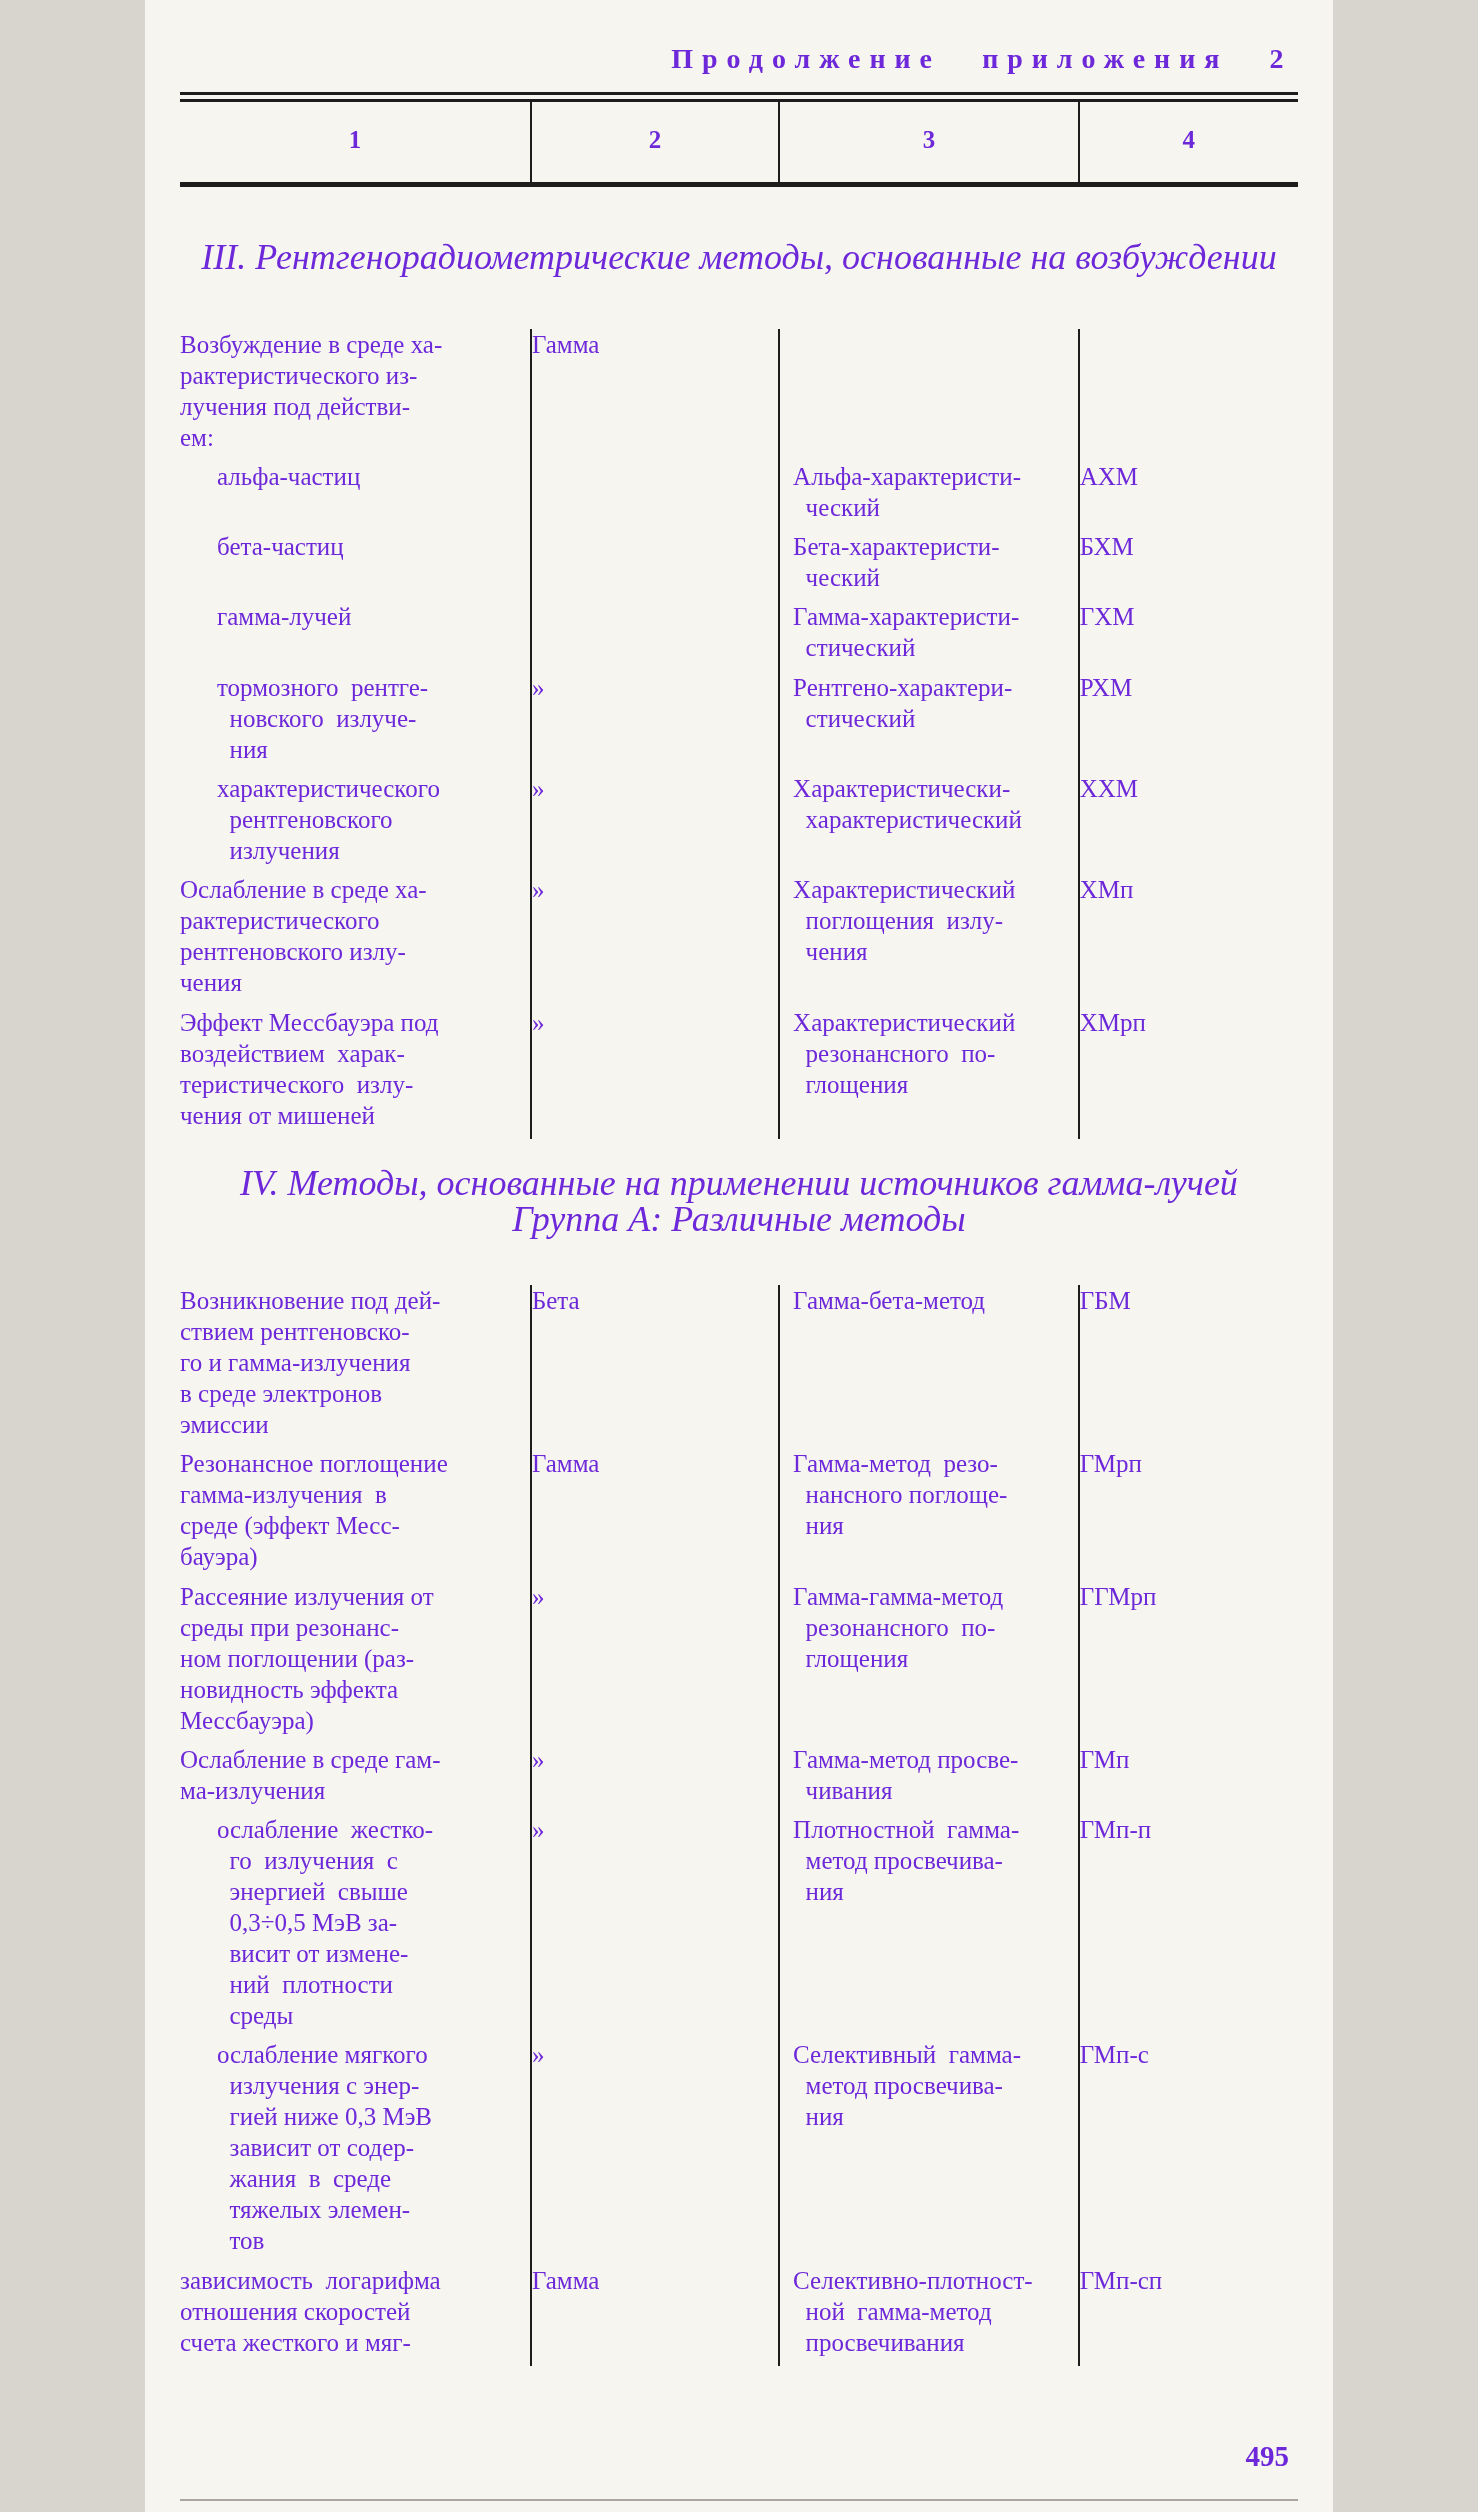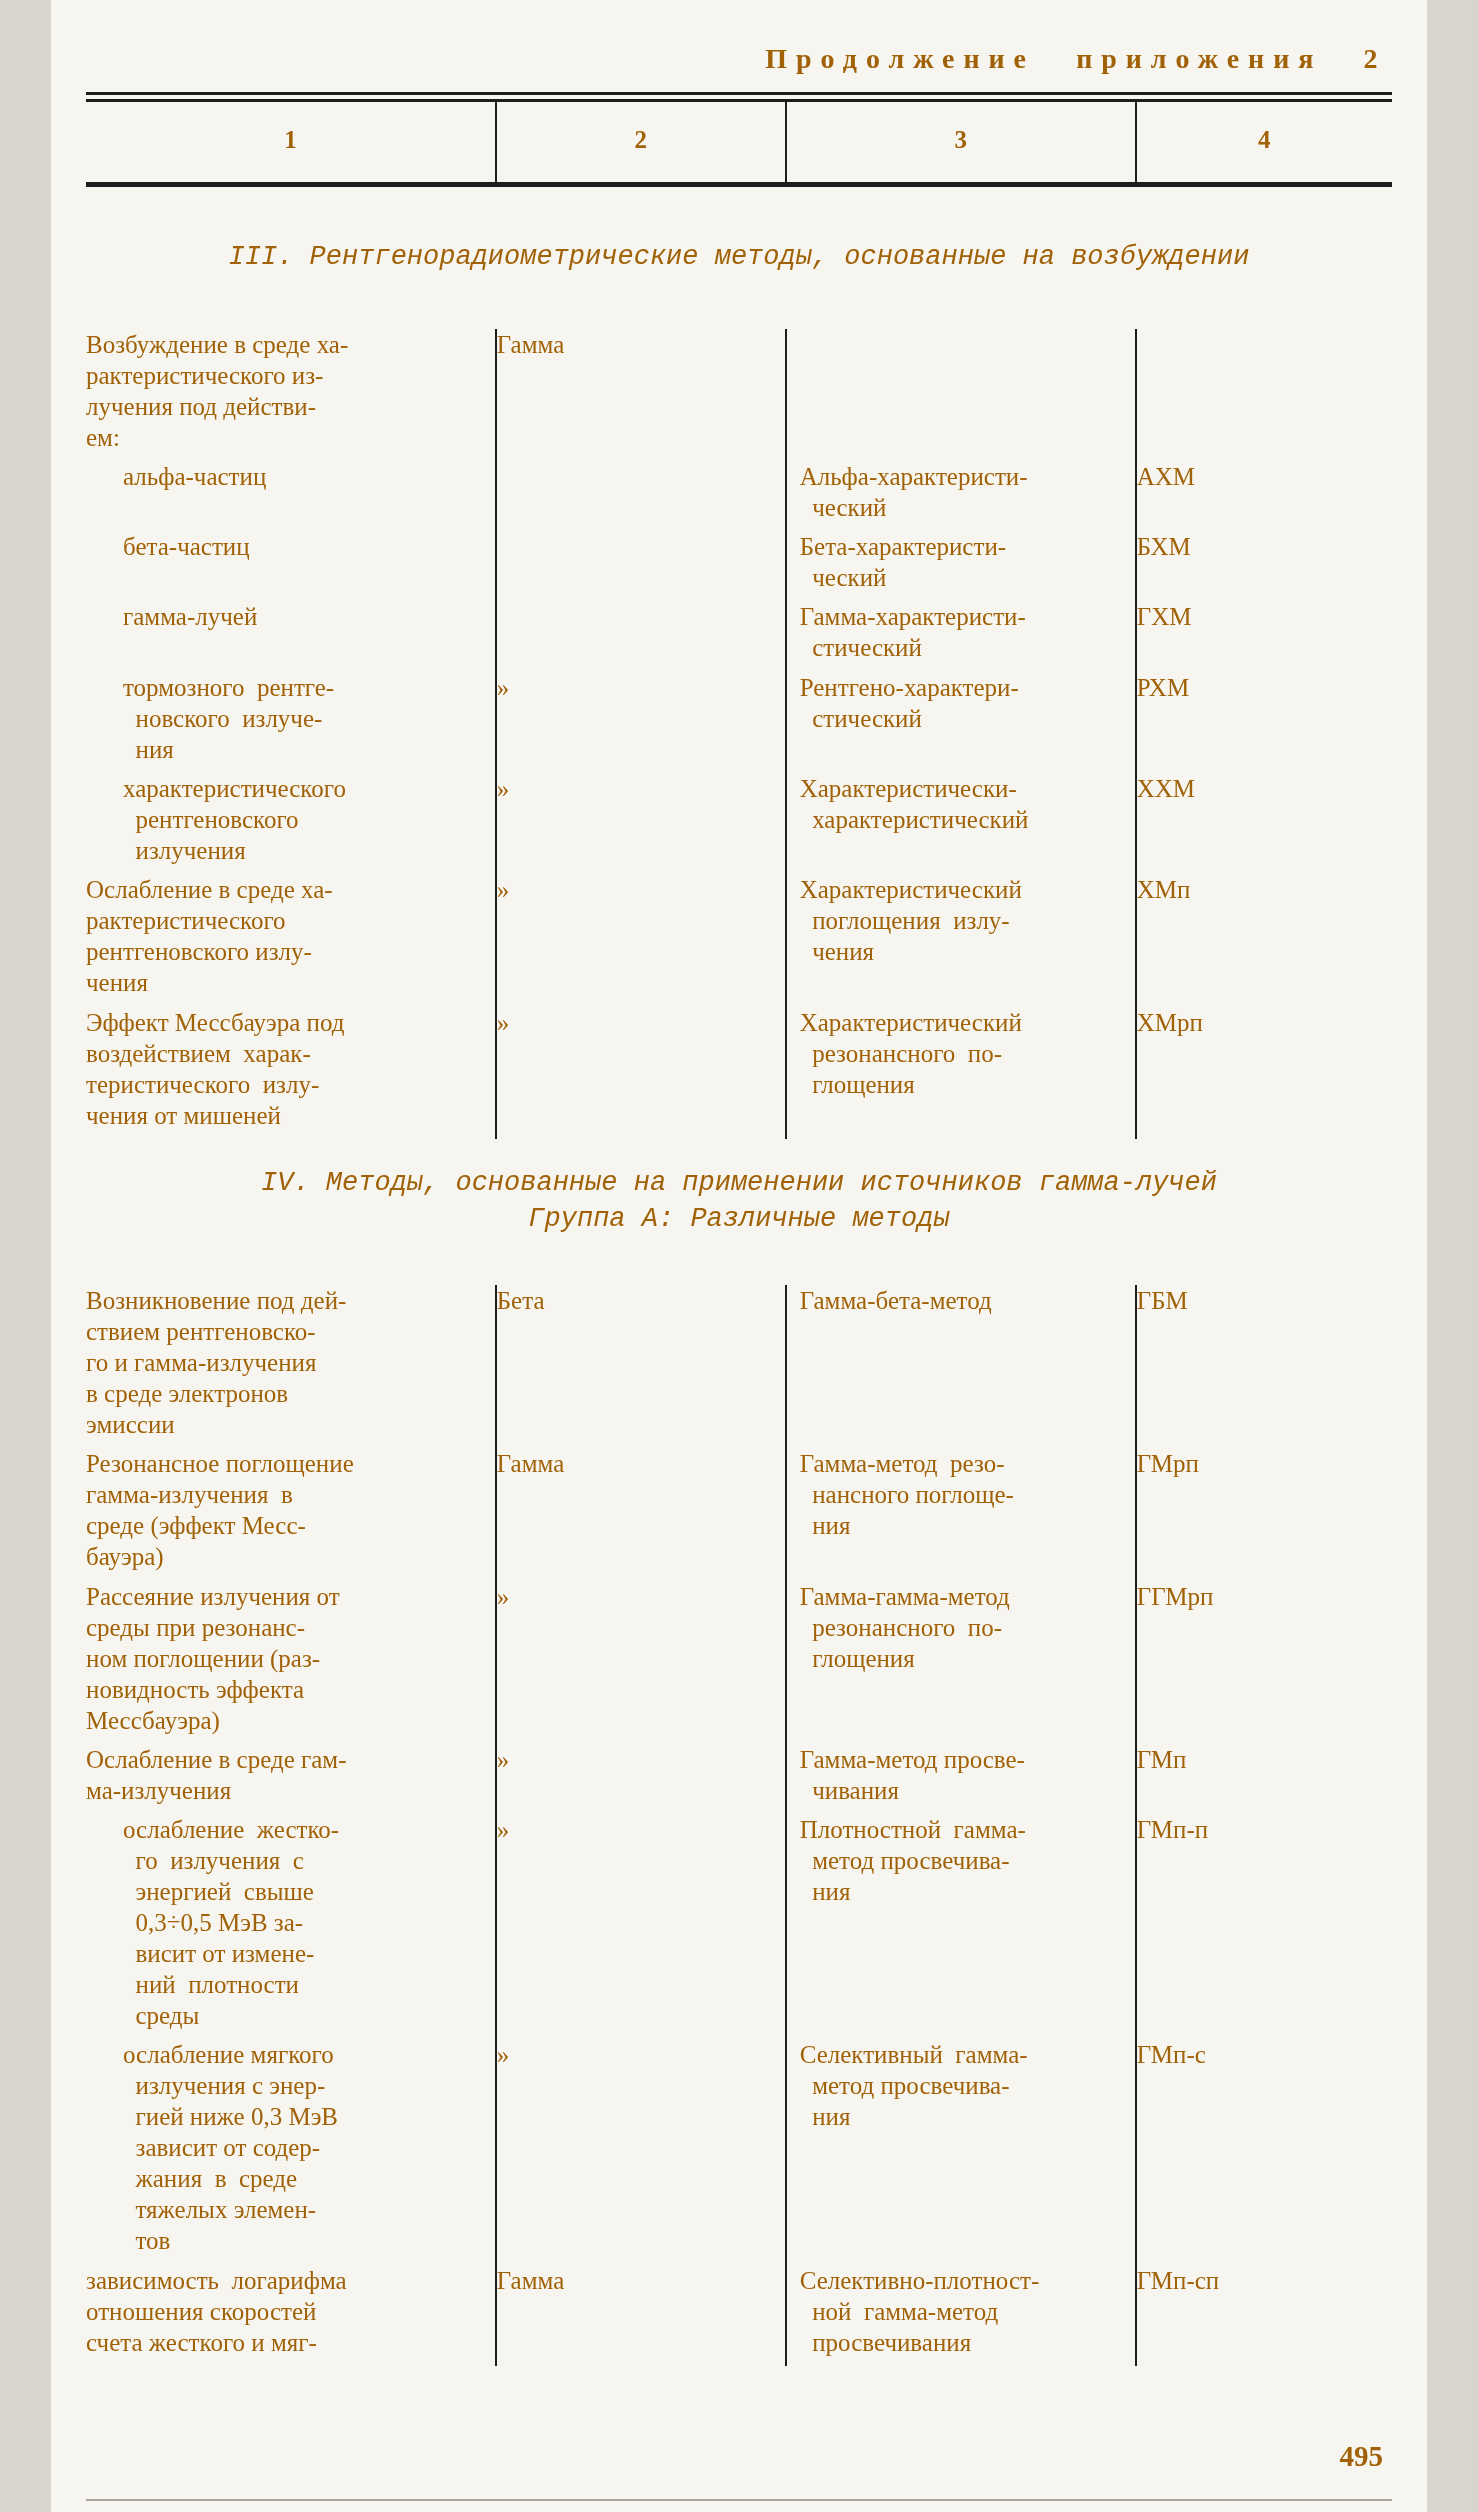--- a/index.html
+++ b/index.html
@@ -1,25 +1,25 @@
 <!DOCTYPE html>
 <html lang="ru" style="font-size:15px"><head>
 <meta charset="utf-8">
 <style>
   * { box-sizing: border-box; }
   html, body { margin: 0; padding: 0; background: #d8d5cf; }
   .page {
-    width: 1376px;
+    width: 1188px;
     height: 2512px;
     margin: 0 auto;
     background: #f7f5f0;
     position: relative;
     padding: 0 35px;
     font-family: "Liberation Serif", "DejaVu Serif", serif;
-    color: #a16207;
+    color: #6d28d9;
     overflow: hidden;
   }
   .running-head {
     margin-top: 43px;
     text-align: right;
     padding-right: 5.5px;
     font-size: 28px;
     font-weight: bold;
     letter-spacing: 0.32em;
     word-spacing: 0.9em;
@@ -36,23 +36,22 @@
     text-align: center;
     font-weight: bold;
     font-size: 25px;
     padding: 24px 0 28px 0;
   }
   .head-band > div + div { border-left: 2.8px solid #1d1d1d; }
 
   .sec-title {
     text-align: center;
     font-style: italic;
-    font-size: 27px;
+    font-size: 36px;
     line-height: 36px;
-    font-family: Liberation Mono, monospace;
   }
   .sec-title.s3 { margin-top: 52px; }
   .sec-title.s4 { margin-top: 26px; }
 
   .tbl {
     display: grid;
     grid-template-columns: 31.3% 22.2% 26.8% 19.7%;
   }
   .tbl.t3 { margin-top: 54px; }
   .tbl.t4 { margin-top: 48px; }

